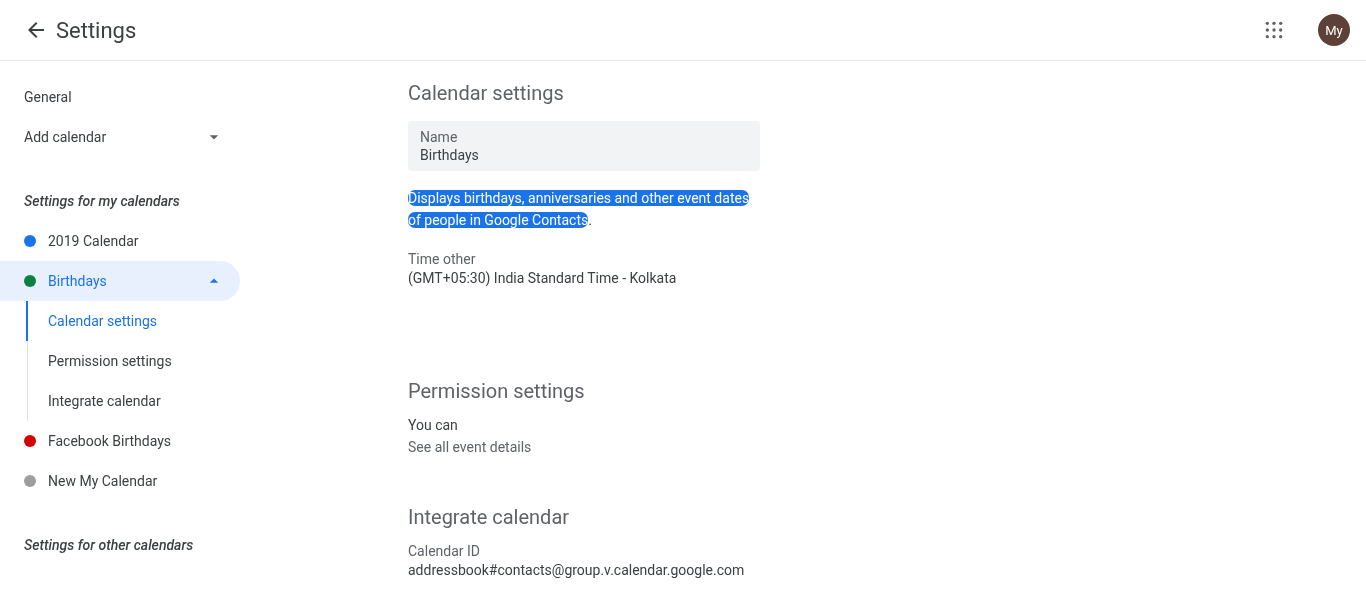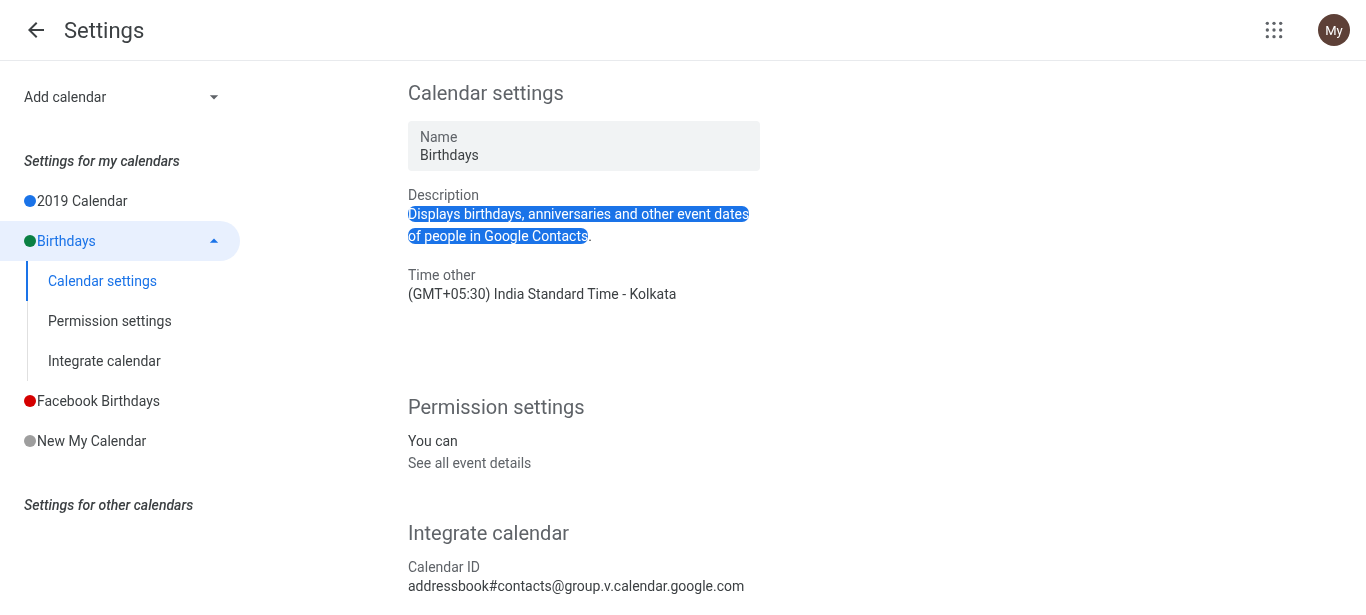--- a/index.html
+++ b/index.html
@@ -17,21 +17,21 @@
     height: 61px;
     display: flex;
     align-items: center;
     justify-content: space-between;
     padding: 0 16px 0 24px;
     border-bottom: 1px solid #e8eaed;
   }
   .header-left {
     display: flex;
     align-items: center;
-    gap: 16px;
+    gap: 8px;
   }
   .back-arrow {
     width: 24px;
     height: 24px;
     cursor: pointer;
     display: flex;
     align-items: center;
     justify-content: center;
   }
   .back-arrow svg { fill: #3c4043; }
@@ -102,21 +102,21 @@
   }
   .chev svg { fill: #5f6368; }
   .cal-item {
     height: 40px;
     display: flex;
     align-items: center;
     padding: 0 16px 0 24px;
     cursor: pointer;
     border-radius: 0 20px 20px 0;
     margin-right: 16px;
-    gap: 1px;
+    gap: 12px;
     text-align: center;
   }
   .cal-dot {
     width: 12px;
     height: 12px;
     border-radius: 50%;
     flex-shrink: 0;
   }
   .cal-item.active {
     background: #e8f0fe;
@@ -221,20 +221,23 @@
           <circle cx="20" cy="20" r="2"></circle>
         </svg>
     </div>
     <div class="avatar">My</div>
   </div>
 </div>
 
 <div class="body">
   <div class="sidebar">
     <div class="side-item">
+      <span>General</span>
+    </div>
+    <div class="side-item">
       <span>Add calendar</span>
       <span class="chev">
         <svg width="20" height="20" viewBox="0 0 24 24">
             <path d="M7 10l5 5 5-5z"></path>
           </svg>
       </span>
     </div>
 
     <div style="height:24px"></div>
     <div class="side-section-title">Settings for my calendars</div>
@@ -276,21 +279,20 @@
   <div class="content">
     <div class="section">
       <div class="section-title">Calendar settings</div>
 
       <div class="name-field">
         <div class="field-label">Name</div>
         <div class="field-value">Birthdays</div>
       </div>
 
       <div class="plain-field">
-        <div class="field-label">Description</div>
         <div class="desc-value">
           <span class="highlight">Displays birthdays, anniversaries and other event dates</span><br>
           <span class="highlight">of people in Google Contacts</span><span>.</span>
         </div>
       </div>
 
       <div class="plain-field">
         <div class="field-label">Time other</div>
         <div class="desc-value">(GMT+05:30) India Standard Time - Kolkata</div>
       </div>

